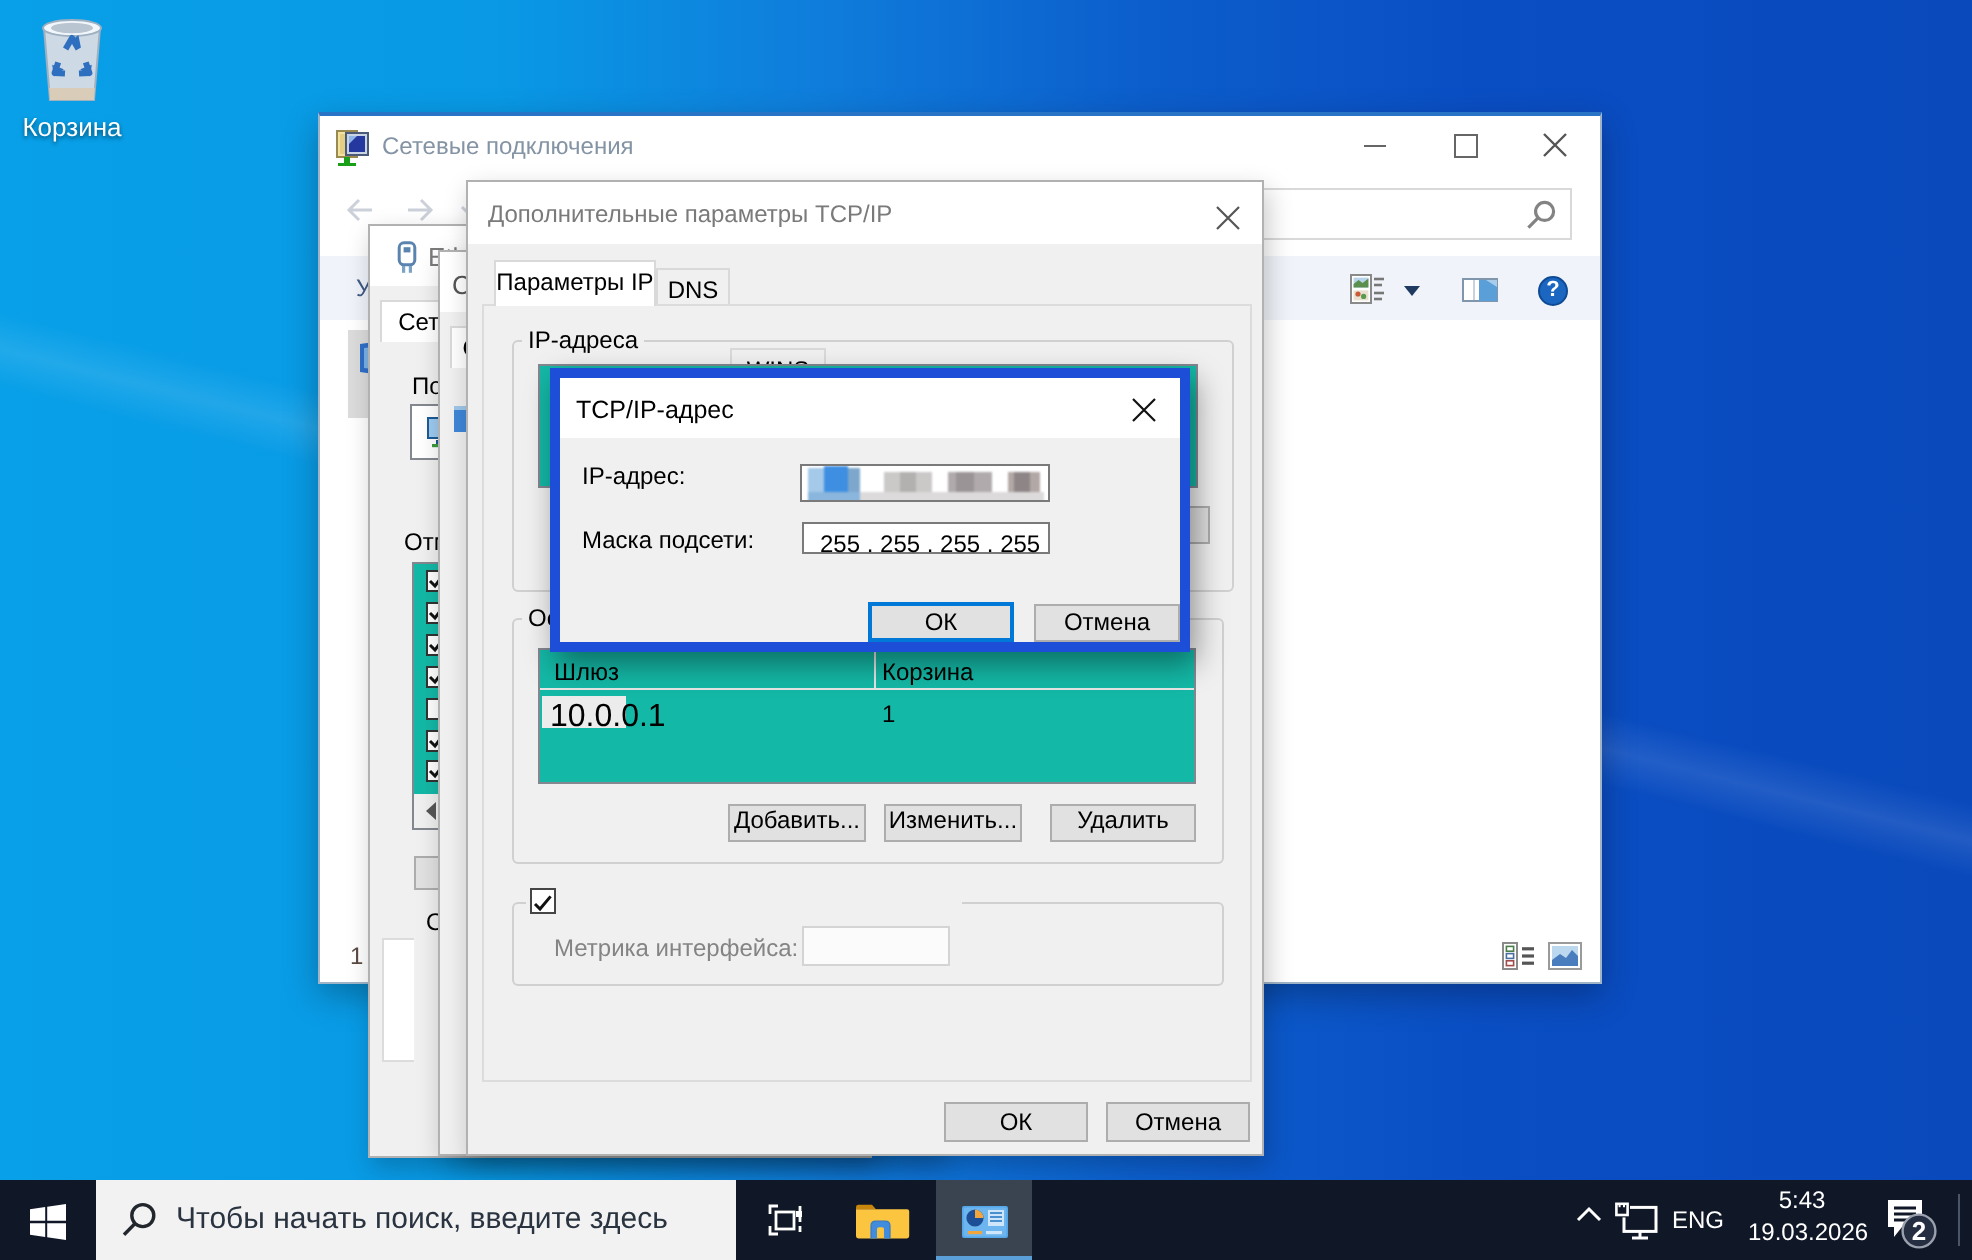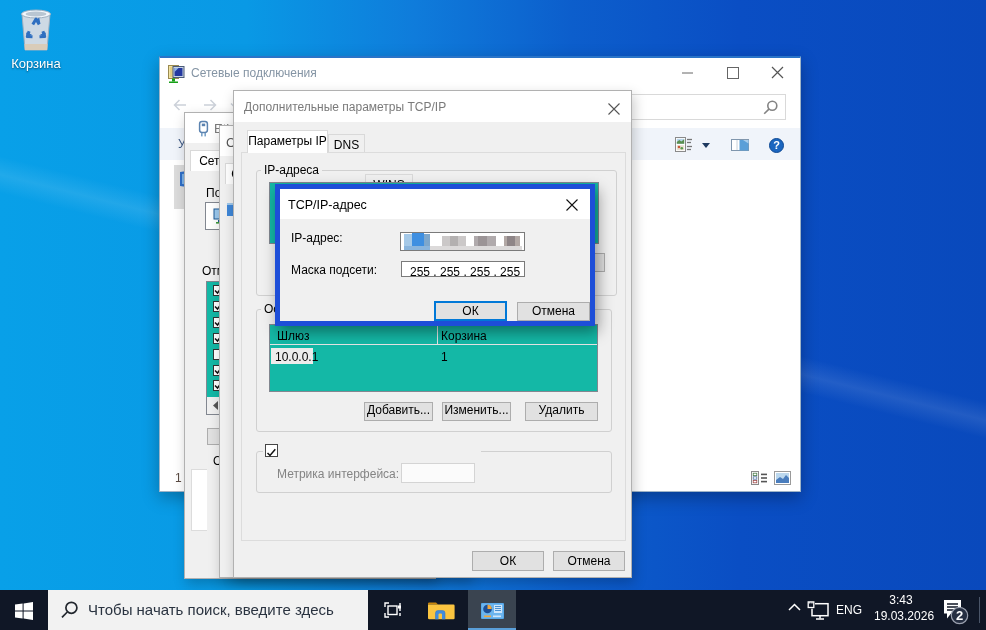--- a/index.html
+++ b/index.html
@@ -259,21 +259,21 @@
 
   <div class="groupbox" style="left:22px;top:218px;width:356px;height:123px;"></div>
   <div class="grouplabel" style="left:27px;top:211px;">Основные шлюзы:</div>
   <div class="listv" style="left:35px;top:233px;width:329px;height:68px;">
     <div style="position:absolute;left:0;top:0;width:100%;height:20px;border-bottom:1px solid #e5e5e5;">
       <div style="position:absolute;left:7px;top:4px;font-size:12px;">Шлюз</div>
       <div style="position:absolute;left:171px;top:4px;font-size:12px;">Корзина</div>
       <div style="position:absolute;left:167px;top:0;width:1px;height:20px;background:#e5e5e5;"></div>
     </div>
     <div style="position:absolute;left:1px;top:23px;width:42px;height:16px;background:#ececec;"></div>
-    <div style="position:absolute;left:5px;top:25px;font-size:12px;">10.0.0.1</div>
+    <div style="position:absolute;left:5px;top:25px;font-size:16px;">10.0.0.1</div>
     <div style="position:absolute;left:171px;top:25px;font-size:12px;">1</div>
   </div>
   <div class="btn" style="left:130px;top:311px;width:69px;height:19px;">Добавить...</div>
   <div class="btn" style="left:208px;top:311px;width:69px;height:19px;">Изменить...</div>
   <div class="btn" style="left:291px;top:311px;width:73px;height:19px;">Удалить</div>
 
   <div class="groupbox" style="left:22px;top:360px;width:356px;height:42px;"></div>
   <div style="position:absolute;left:29px;top:352px;width:218px;height:16px;background:#f0f0f0;"></div>
   <div style="position:absolute;left:31px;top:353px;width:13px;height:13px;background:#fff;border:1px solid #454545;">
     <svg width="11" height="11" viewBox="0 0 11 11">
@@ -363,21 +363,21 @@
   <svg style="position:absolute;left:806px;top:10px" width="24" height="21" viewBox="0 0 24 21">
     <rect x="6" y="3.7" width="16" height="12" fill="none" stroke="#fff" stroke-width="1.5"></rect>
     <line x1="10" y1="19" x2="18" y2="19" stroke="#fff" stroke-width="1.5"></line>
     <line x1="14" y1="15.5" x2="14" y2="18.5" stroke="#fff" stroke-width="1.5"></line>
     <rect x="1" y="0.7" width="8" height="8" fill="#101726"></rect>
     <rect x="2.2" y="1.9" width="5.6" height="5.6" fill="none" stroke="#fff" stroke-width="1.3"></rect>
     <line x1="3.8" y1="2" x2="3.8" y2="3.6" stroke="#fff" stroke-width="1"></line>
     <line x1="6" y1="2" x2="6" y2="3.6" stroke="#fff" stroke-width="1"></line>
   </svg>
   <div class="trayfont" style="left:836px;top:13px;">ENG</div>
-  <div class="trayfont" style="left:874px;top:3px;width:54px;text-align:center;font-size:12px;">3:43</div>
+  <div class="trayfont" style="left:874px;top:3px;width:54px;text-align:center;font-size:12px;">5:43</div>
   <div class="trayfont" style="left:874px;top:19px;width:54px;text-align:center;font-size:12px;">19.03.2026</div>
   <svg style="position:absolute;left:942px;top:10px" width="28" height="26" viewBox="0 0 28 26">
     <path d="M2 0 L19 0 L19 13.5 L9 13.5 L5 18.5 L5 13.5 L2 13.5 Z" fill="#fff"></path>
     <path d="M5 4 L16 4 M5 7 L16 7 M5 10 L12 10" stroke="#101726" stroke-width="1.5"></path>
     <circle cx="17.5" cy="15.5" r="8.2" fill="#262f42" stroke="#9aa0ae" stroke-width="1.2"></circle>
     <text x="17.5" y="20.2" font-size="13" font-weight="bold" fill="#fff" text-anchor="middle" font-family="Liberation Sans">2</text>
   </svg>
   <div style="position:absolute;left:979px;top:7px;width:1px;height:26px;background:#4a5568;"></div>
 </div>
 

